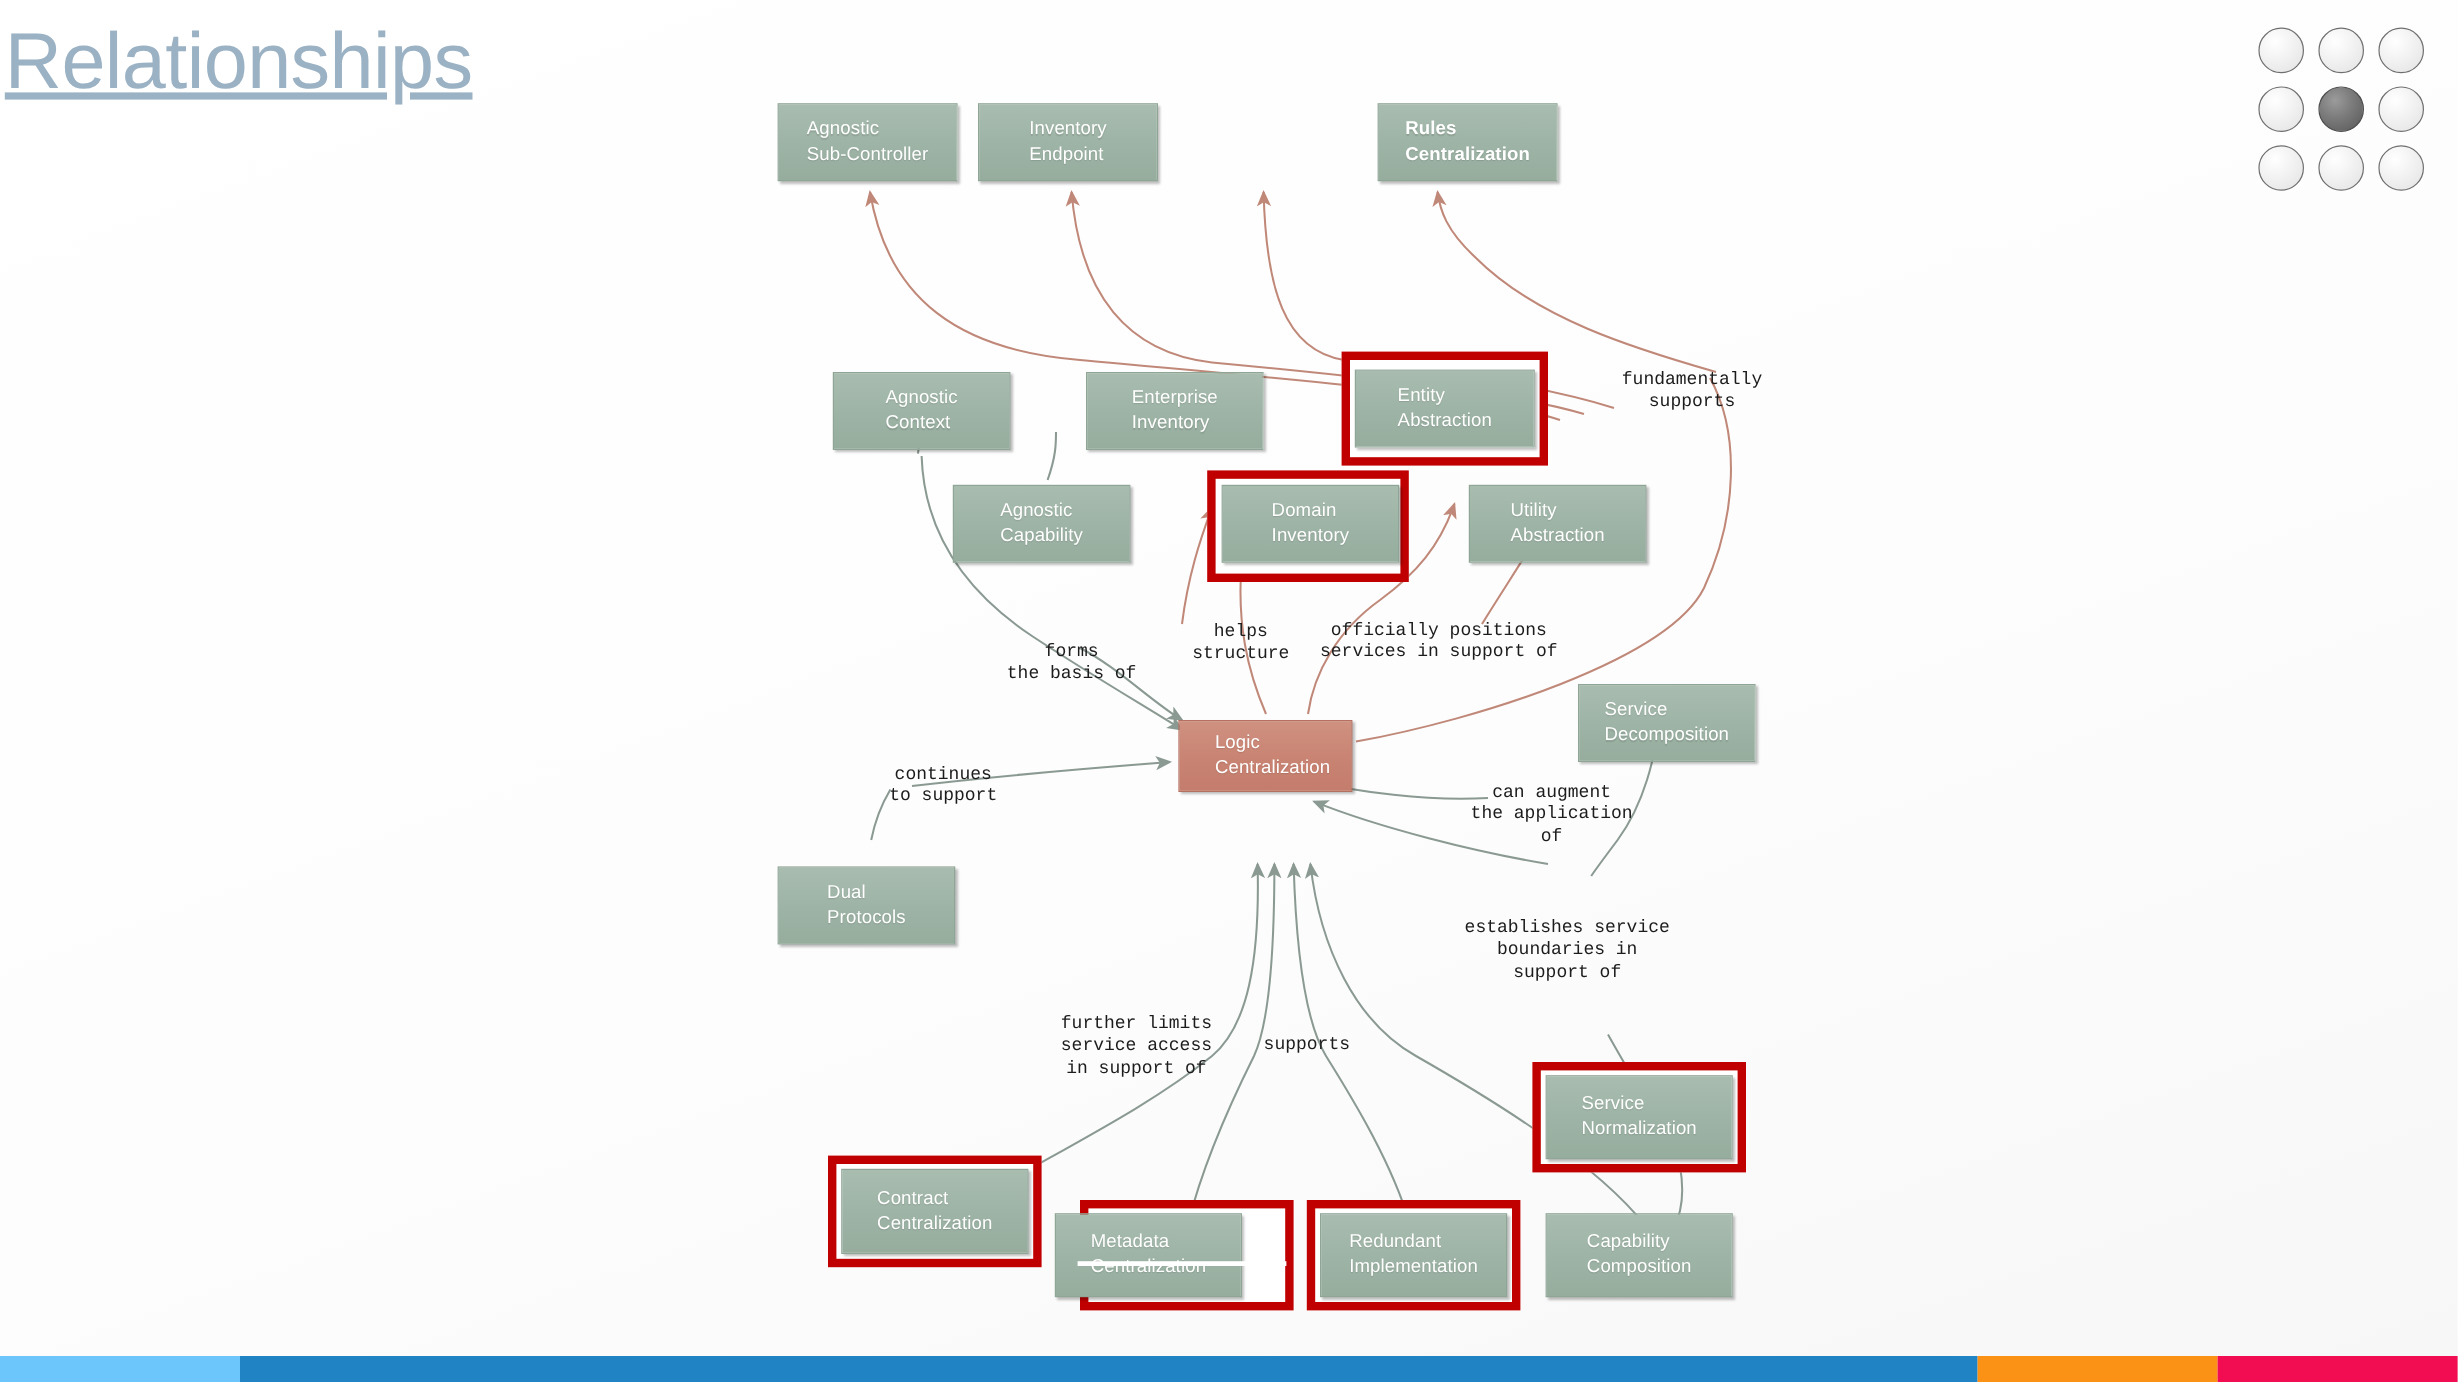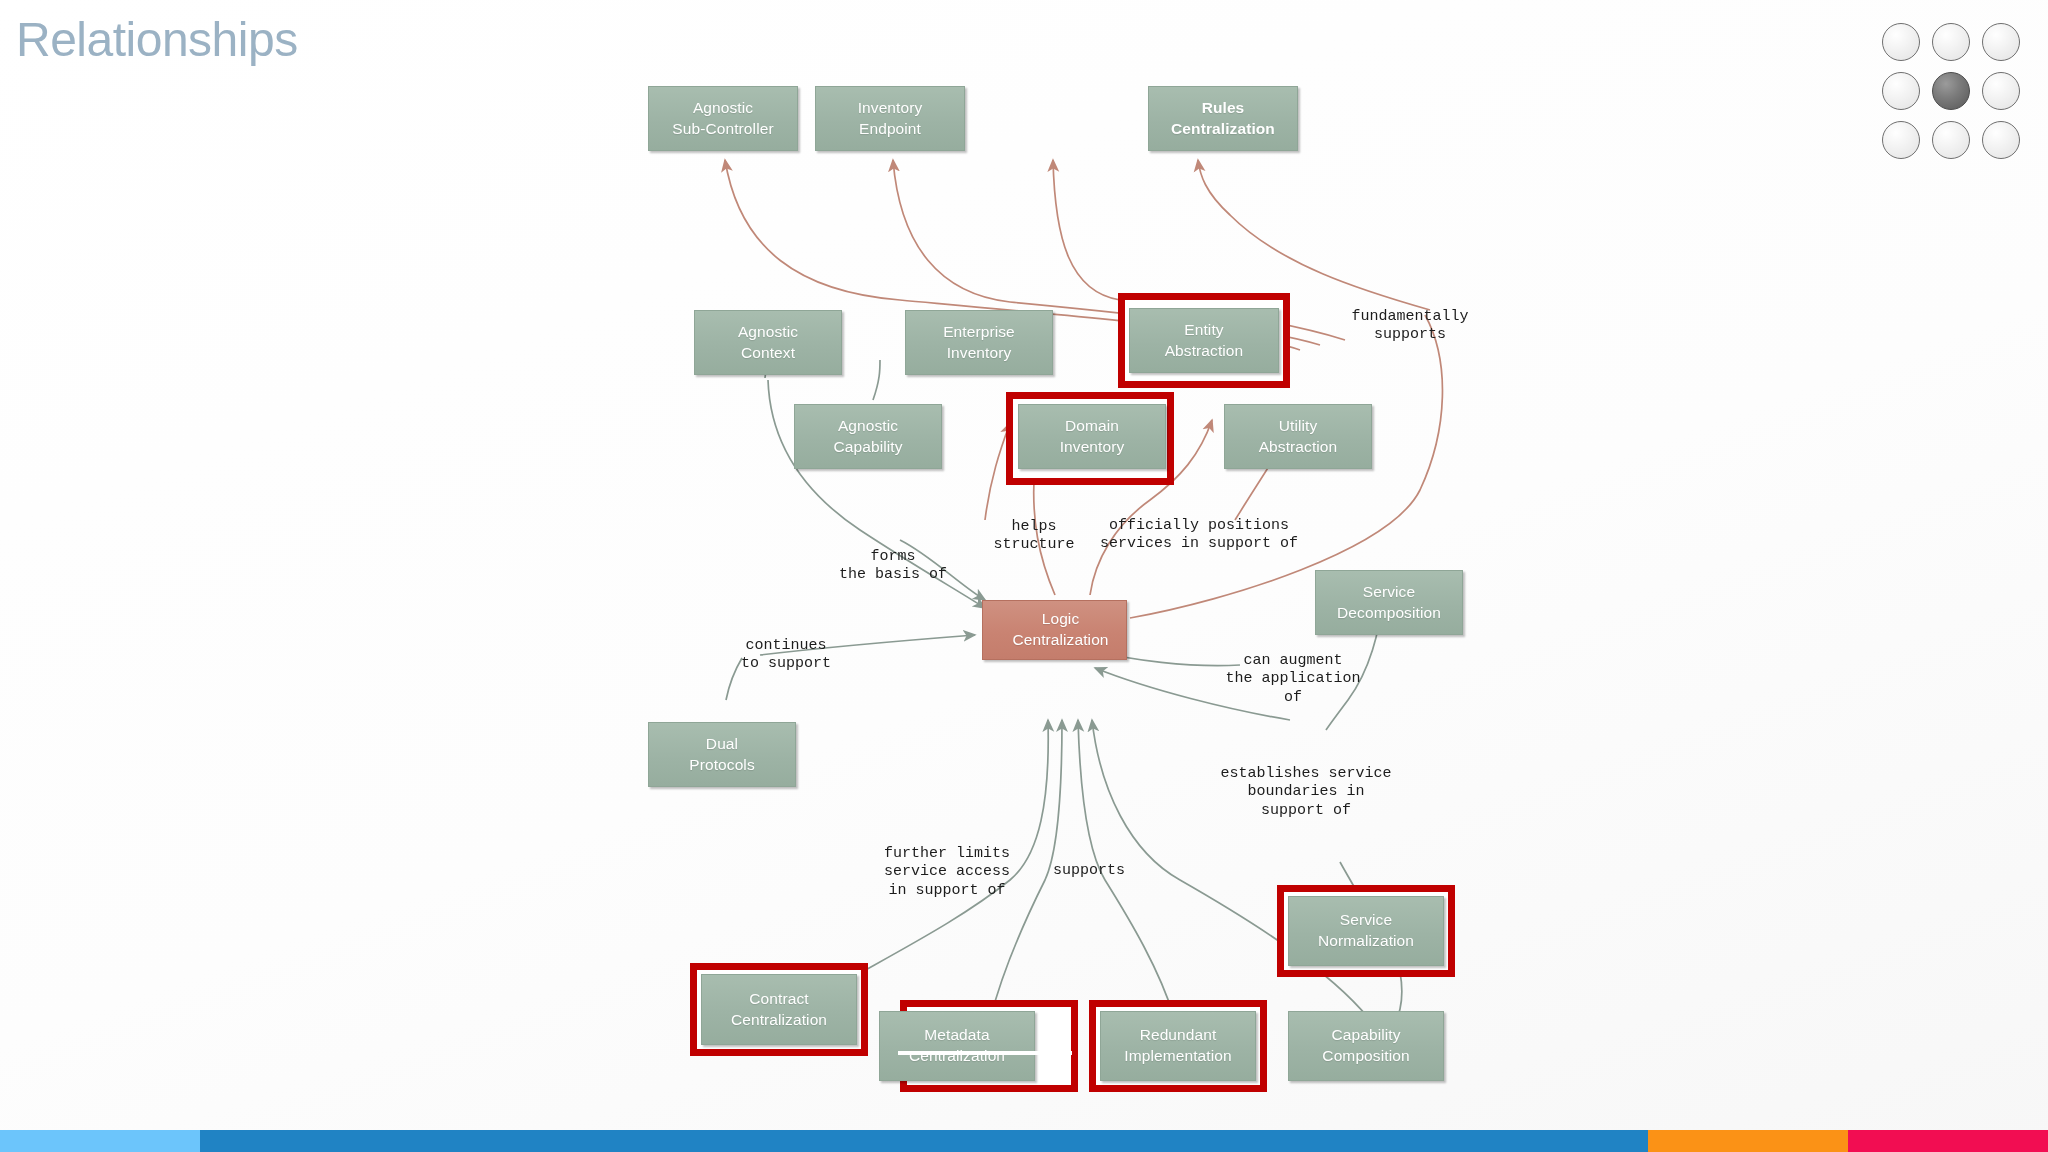--- a/index.html
+++ b/index.html
@@ -17,28 +17,29 @@
   }
   #slide {
     position: absolute;
     inset: 0;
     background: linear-gradient(160deg, #ffffff 0%, #fdfdfd 55%, #f7f7f7 100%);
   }
 
   
   #page-title {
     position: absolute;
-    left: 16px;
+    left: 4px;
     top: 12px;
-    font-size: 48px;
+    font-size: 66px;
     font-weight: 300;
     letter-spacing: -0.5px;
     color: #9bb2c4;
     font-family: "Liberation Sans", sans-serif;
     white-space: nowrap;
+    text-decoration: underline;
   }
 
   
   #dots-grid {
     position: absolute;
     left: 1878px;
     top: 20px;
     width: 146px;
     height: 142px;
     display: grid;
@@ -78,21 +79,21 @@
     pointer-events: none;
   }
 
   
   .node {
     position: absolute;
     box-sizing: border-box;
     display: flex;
     align-items: center;
     justify-content: center;
-    text-align: center;
+    text-align: left;
     color: #ffffff;
     font-size: 15.5px;
     line-height: 1.33;
     font-family: "Liberation Sans", sans-serif;
     letter-spacing: 0.1px;
     background: linear-gradient(180deg, #a8bdaf 0%, #9db3a5 55%, #96ad9e 100%);
     border: 1px solid #8fa697;
     box-shadow: 2px 2px 2px rgba(0,0,0,0.25);
     text-shadow: 0 1px 1px rgba(0,0,0,0.12);
     padding: 2px 4px;
@@ -302,21 +303,21 @@
     </div>
     <div class="node" style="left:1288px; top:1011px; width:156px; height:70px;">
       <span class="node-label">Capability
 Composition</span>
     </div>
 
     <div id="scanline-artifact"></div>
 
     <div class="elabel" style="left:1410px; top:308px;">fundamentally
 supports</div>
-    <div class="elabel" style="left:893px;  top:548px;">forms
+    <div class="elabel" style="left:893px;  top:535px;">forms
 the basis of</div>
     <div class="elabel" style="left:1034px; top:518px;">helps
 structure</div>
     <div class="elabel" style="left:1199px; top:517px;">officially positions
 services in support of</div>
     <div class="elabel" style="left:786px;  top:637px;">continues
 to support</div>
     <div class="elabel" style="left:1293px; top:652px;">can augment
 the application
 of</div>

